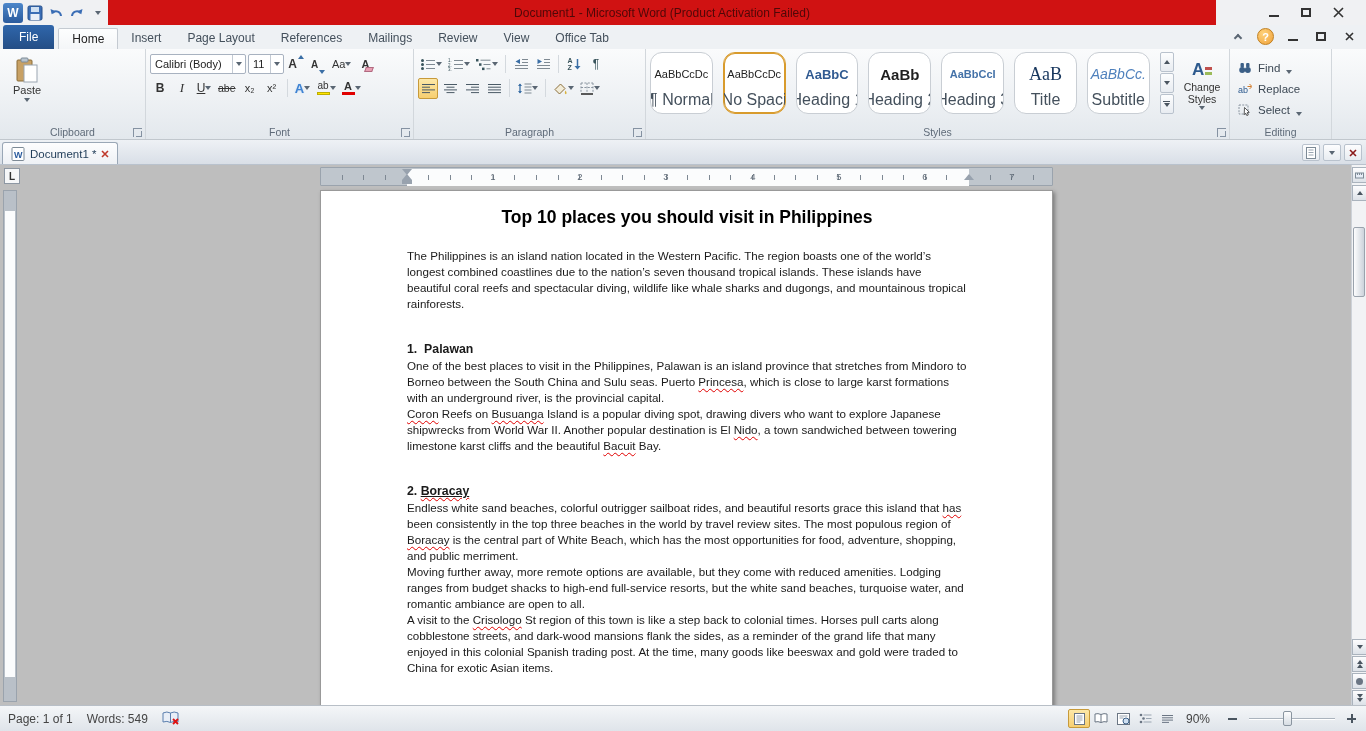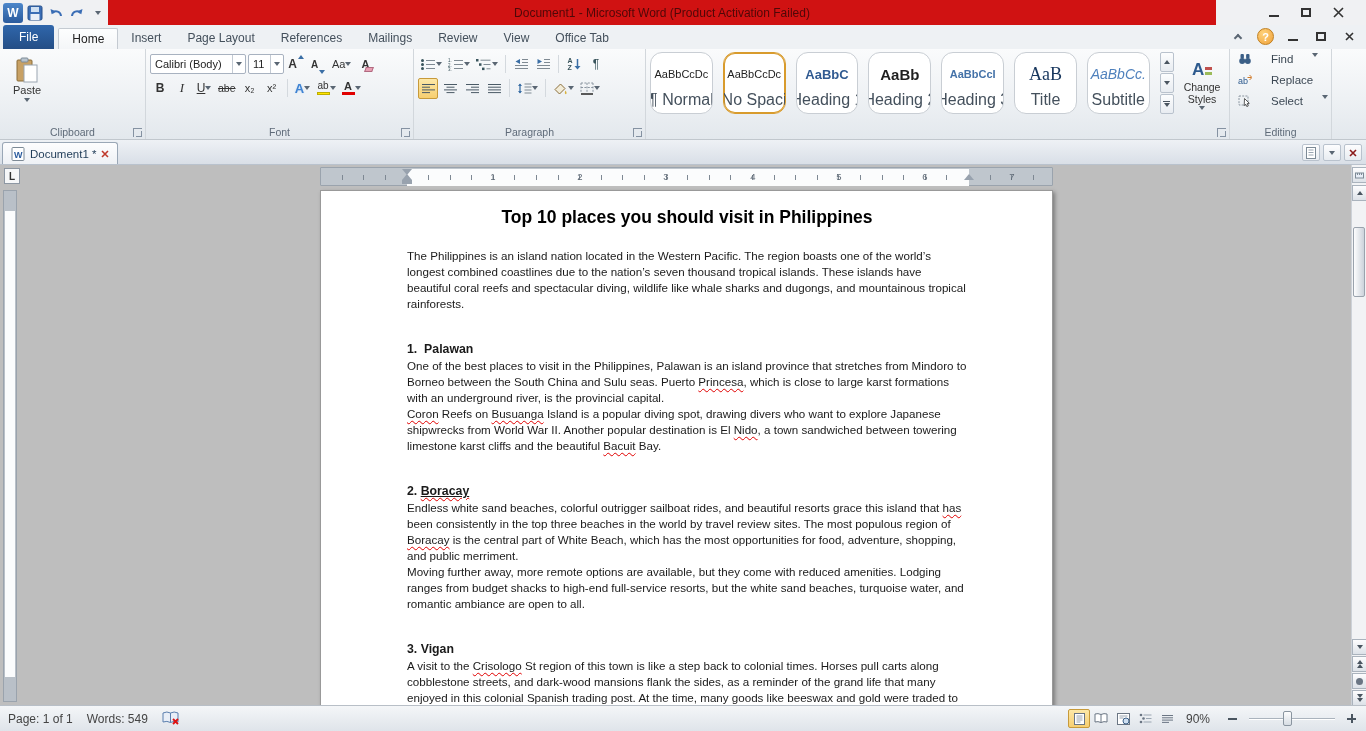--- a/index.html
+++ b/index.html
@@ -83,21 +83,21 @@
 .p-sub{font-size:14px;font-style:italic;color:#4f81bd}
 .style-strip{width:17px;display:flex;flex-direction:column;gap:1px;margin-right:4px}
 .strip-btn{height:20px;background:linear-gradient(#fcfdfe,#e8ecf1);border:1px solid #b9c2cd;border-radius:2px;display:flex;align-items:center;justify-content:center;flex-direction:column}
 .tri-up{width:0;height:0;border-left:3px solid transparent;border-right:3px solid transparent;border-bottom:4px solid #4a5560}
 .tri-down{width:0;height:0;border-left:3px solid transparent;border-right:3px solid transparent;border-top:4px solid #4a5560}
 .strip-bar{width:7px;height:1px;background:#4a5560;margin-bottom:1px}
 .chgstyle-btn{width:56px;height:72px;display:flex;flex-direction:column;align-items:center;font-size:10.5px;color:#333;text-align:center;padding-top:5px;line-height:12px}
 
 
 .grp-edit{width:102px;padding-top:4px}
-.edit-row{display:flex;align-items:flex-start;gap:19px;height:21px;padding-left:4px;font-size:11.5px;color:#3c4854}
+.edit-row{display:flex;align-items:flex-end;gap:6px;height:21px;padding-left:4px;font-size:11.5px;color:#3c4854}
 
 
 .tabbar{position:absolute;top:140px;left:0;right:0;height:25px;background:linear-gradient(#eef1f5,#d9dfe7);border-bottom:1px solid #b9c2cd;display:flex;align-items:flex-end;padding:0 4px 0 2px}
 .doc-tab{height:22px;display:flex;align-items:center;gap:5px;background:linear-gradient(#fdfdfe,#eef1f5);border:1px solid #9aa7b6;border-bottom:none;border-radius:3px 3px 0 0;padding:0 8px;font-size:11.5px;color:#1f3b57}
 .tabbar-right{position:absolute;right:4px;top:4px;display:flex;align-items:center;gap:3px}
 .tb-btn{width:18px;height:17px;display:flex;align-items:center;justify-content:center;border:1px solid #b9c2cd;border-radius:2px;background:linear-gradient(#fdfdfe,#e8ecf1)}
 
 
 .workspace{position:absolute;top:165px;left:0;right:0;height:540px;background:var(--canvas-gray);overflow:hidden}
 .tabstop{position:absolute;left:4px;top:3px;width:16px;height:16px;background:#f6f7f8;border:1px solid #8d97a3;display:flex;align-items:center;justify-content:center;font-size:10px;font-weight:bold;color:#333}
@@ -468,20 +468,21 @@
       </div>
       <div class="chgstyle-btn">
         <svg width="24" height="24">
             <text x="2" y="18" font-size="17" font-weight="bold" fill="#2d5a8e">A</text>
             <rect x="15" y="10" width="7" height="3" fill="#c0504d"></rect>
             <rect x="15" y="15" width="7" height="3" fill="#9bbb59"></rect>
           </svg>
         <span style="width:48px">Change Styles</span>
         <i class="dd" style="margin-top:1px"></i>
       </div>
+      <span class="grp-label">Styles</span>
       <span class="launcher"></span>
     </div>
 
     <div class="group grp-edit">
       <div class="edit-row">
         <svg width="14" height="12">
             <rect x="2.5" y="1" width="3.4" height="4.5" rx="1" fill="#3b5f87"></rect>
             <rect x="8.1" y="1" width="3.4" height="4.5" rx="1" fill="#3b5f87"></rect>
             <circle cx="4.2" cy="8" r="3" fill="#3b5f87"></circle>
             <circle cx="9.8" cy="8" r="3" fill="#3b5f87"></circle>
@@ -565,21 +566,20 @@
     <div class="page">
       <div class="page-content">
           <div class="doc-title"><span>Top 10 places you should visit in Philippines</span></div>
           <div class="doc-paragraph"><span>The Philippines is an island nation located in the Western Pacific. The region boasts one of the world’s longest combined coastlines due to the nation’s seven thousand tropical islands. These islands have beautiful coral reefs and spectacular diving, wildlife like whale sharks and dugongs, and mountainous tropical rainforests.</span></div>
           <div class="doc-heading"><span>1.  Palawan</span></div>
           <div class="doc-paragraph"><span>One of the best places to visit in the Philippines, Palawan is an island province that stretches from Mindoro to Borneo between the South China and Sulu seas. Puerto </span><span class="run-misspelled">Princesa</span><span>, which is close to large karst formations with an underground river, is the provincial capital.</span></div>
           <div class="doc-paragraph"><span class="run-misspelled">Coron</span><span> Reefs on </span><span class="run-misspelled">Busuanga</span><span> Island is a popular diving spot, drawing divers who want to explore Japanese shipwrecks from World War II. Another popular destination is El </span><span class="run-misspelled">Nido</span><span>, a town sandwiched between towering limestone karst cliffs and the beautiful </span><span class="run-misspelled">Bacuit</span><span> Bay.</span></div>
           <div class="doc-heading"><span>2. </span><span class="run-underline"><span class="run-misspelled">Boracay</span></span></div>
           <div class="doc-paragraph"><span>Endless white sand beaches, colorful outrigger sailboat rides, and beautiful resorts grace this island that </span><span class="run-misspelled">has</span><span> been consistently in the top three beaches in the world by travel review sites. The most populous region of </span><span class="run-misspelled">Boracay</span><span> is the central part of White Beach, which has the most opportunities for food, adventure, shopping, and public merriment.</span></div>
           <div class="doc-paragraph"><span>Moving further away, more remote options are available, but they come with reduced amenities. Lodging ranges from budget shacks to high-end full-service resorts, but the white sand beaches, turquoise water, and romantic ambiance are open to all.</span></div>
-          <div class="doc-heading"><span>3. Vigan</span></div>
           <div class="doc-paragraph"><span>A visit to the </span><span class="run-misspelled">Crisologo</span><span> St region of this town is like a step back to colonial times. Horses pull carts along cobblestone streets, and dark-wood mansions flank the sides, as a reminder of the grand life that many enjoyed in this colonial Spanish trading post. At the time, many goods like beeswax and gold were traded to China for exotic Asian items.</span></div>
         </div>
     </div>
 
     <div class="vscroll">
       <div class="sb-btn" style="top:2px">
         <svg width="9" height="9">
             <rect x="0.5" y="2" width="8" height="5" fill="#e8eef7" stroke="#7d8a96"></rect>
             <path d="M2.5 2v2 M4.5 2v2 M6.5 2v2" stroke="#7d8a96"></path>
           </svg>

